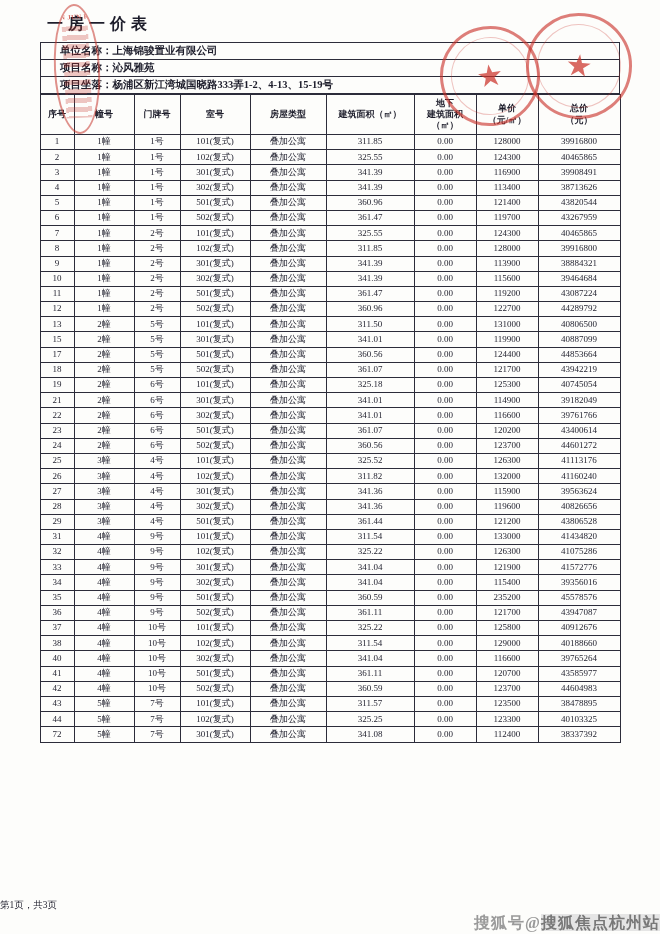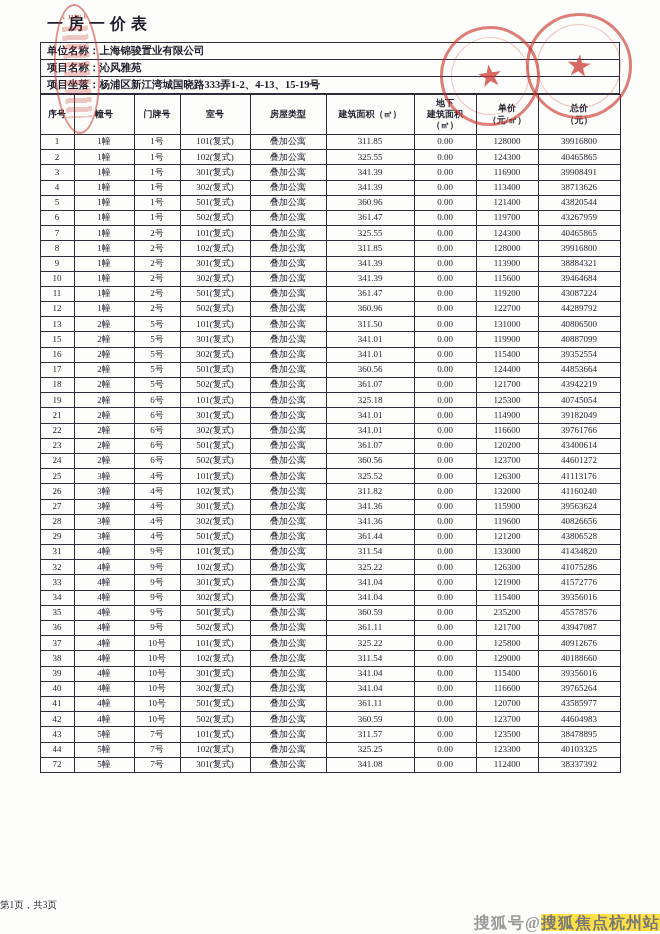--- a/index.html
+++ b/index.html
@@ -20,21 +20,21 @@
     letter-spacing:5px;
     margin-left:47px;
   }
 
   table { border-collapse:collapse; table-layout:fixed; }
   .info-table { width:580px; margin:7px auto 0 auto; }
   .info-table td {
     border:1px solid #2c2c3a;
     font-size:10.5px;
     font-weight:bold;
-    padding:1px 6px;
+    padding:1px 19px;
     height:14px;
     white-space:nowrap;
     overflow:hidden;
   }
 
   .price-table { width:580px; margin:0 auto; }
   .price-table th {
     border:1px solid #2c2c3a;
     font-size:9px;
     font-weight:bold;
@@ -71,21 +71,21 @@
 
   .watermark {
     position:absolute;
     right:0px;
     bottom:0px;
     font-size:16px;
     font-weight:bold;
     color:#9a9a9a;
     letter-spacing:1px;
   }
-  .watermark .wm-name { color:#787878; background:#fde047; }
+  .watermark .wm-name { color:#787878; background:#e5e5e5; }
 
   
   .stamp-left {
     position:absolute;
     left:54px; top:4px;
     width:46px; height:130px;
     border:2.5px solid rgba(198,54,44,.6);
     border-radius:50%;
     opacity:.9;
     pointer-events:none;
@@ -335,31 +335,20 @@
           <td>2幢</td>
           <td>5号</td>
           <td>301(复式)</td>
           <td>叠加公寓</td>
           <td>341.01</td>
           <td>0.00</td>
           <td>119900</td>
           <td>40887099</td>
         </tr>
         <tr>
-          <td>16</td>
-          <td>2幢</td>
-          <td>5号</td>
-          <td>302(复式)</td>
-          <td>叠加公寓</td>
-          <td>341.01</td>
-          <td>0.00</td>
-          <td>115400</td>
-          <td>39352554</td>
-        </tr>
-        <tr>
           <td>17</td>
           <td>2幢</td>
           <td>5号</td>
           <td>501(复式)</td>
           <td>叠加公寓</td>
           <td>360.56</td>
           <td>0.00</td>
           <td>124400</td>
           <td>44853664</td>
         </tr>
@@ -564,31 +553,20 @@
         <tr>
           <td>38</td>
           <td>4幢</td>
           <td>10号</td>
           <td>102(复式)</td>
           <td>叠加公寓</td>
           <td>311.54</td>
           <td>0.00</td>
           <td>129000</td>
           <td>40188660</td>
-        </tr>
-        <tr>
-          <td>39</td>
-          <td>4幢</td>
-          <td>10号</td>
-          <td>301(复式)</td>
-          <td>叠加公寓</td>
-          <td>341.04</td>
-          <td>0.00</td>
-          <td>115400</td>
-          <td>39356016</td>
         </tr>
         <tr>
           <td>40</td>
           <td>4幢</td>
           <td>10号</td>
           <td>302(复式)</td>
           <td>叠加公寓</td>
           <td>341.04</td>
           <td>0.00</td>
           <td>116600</td>

